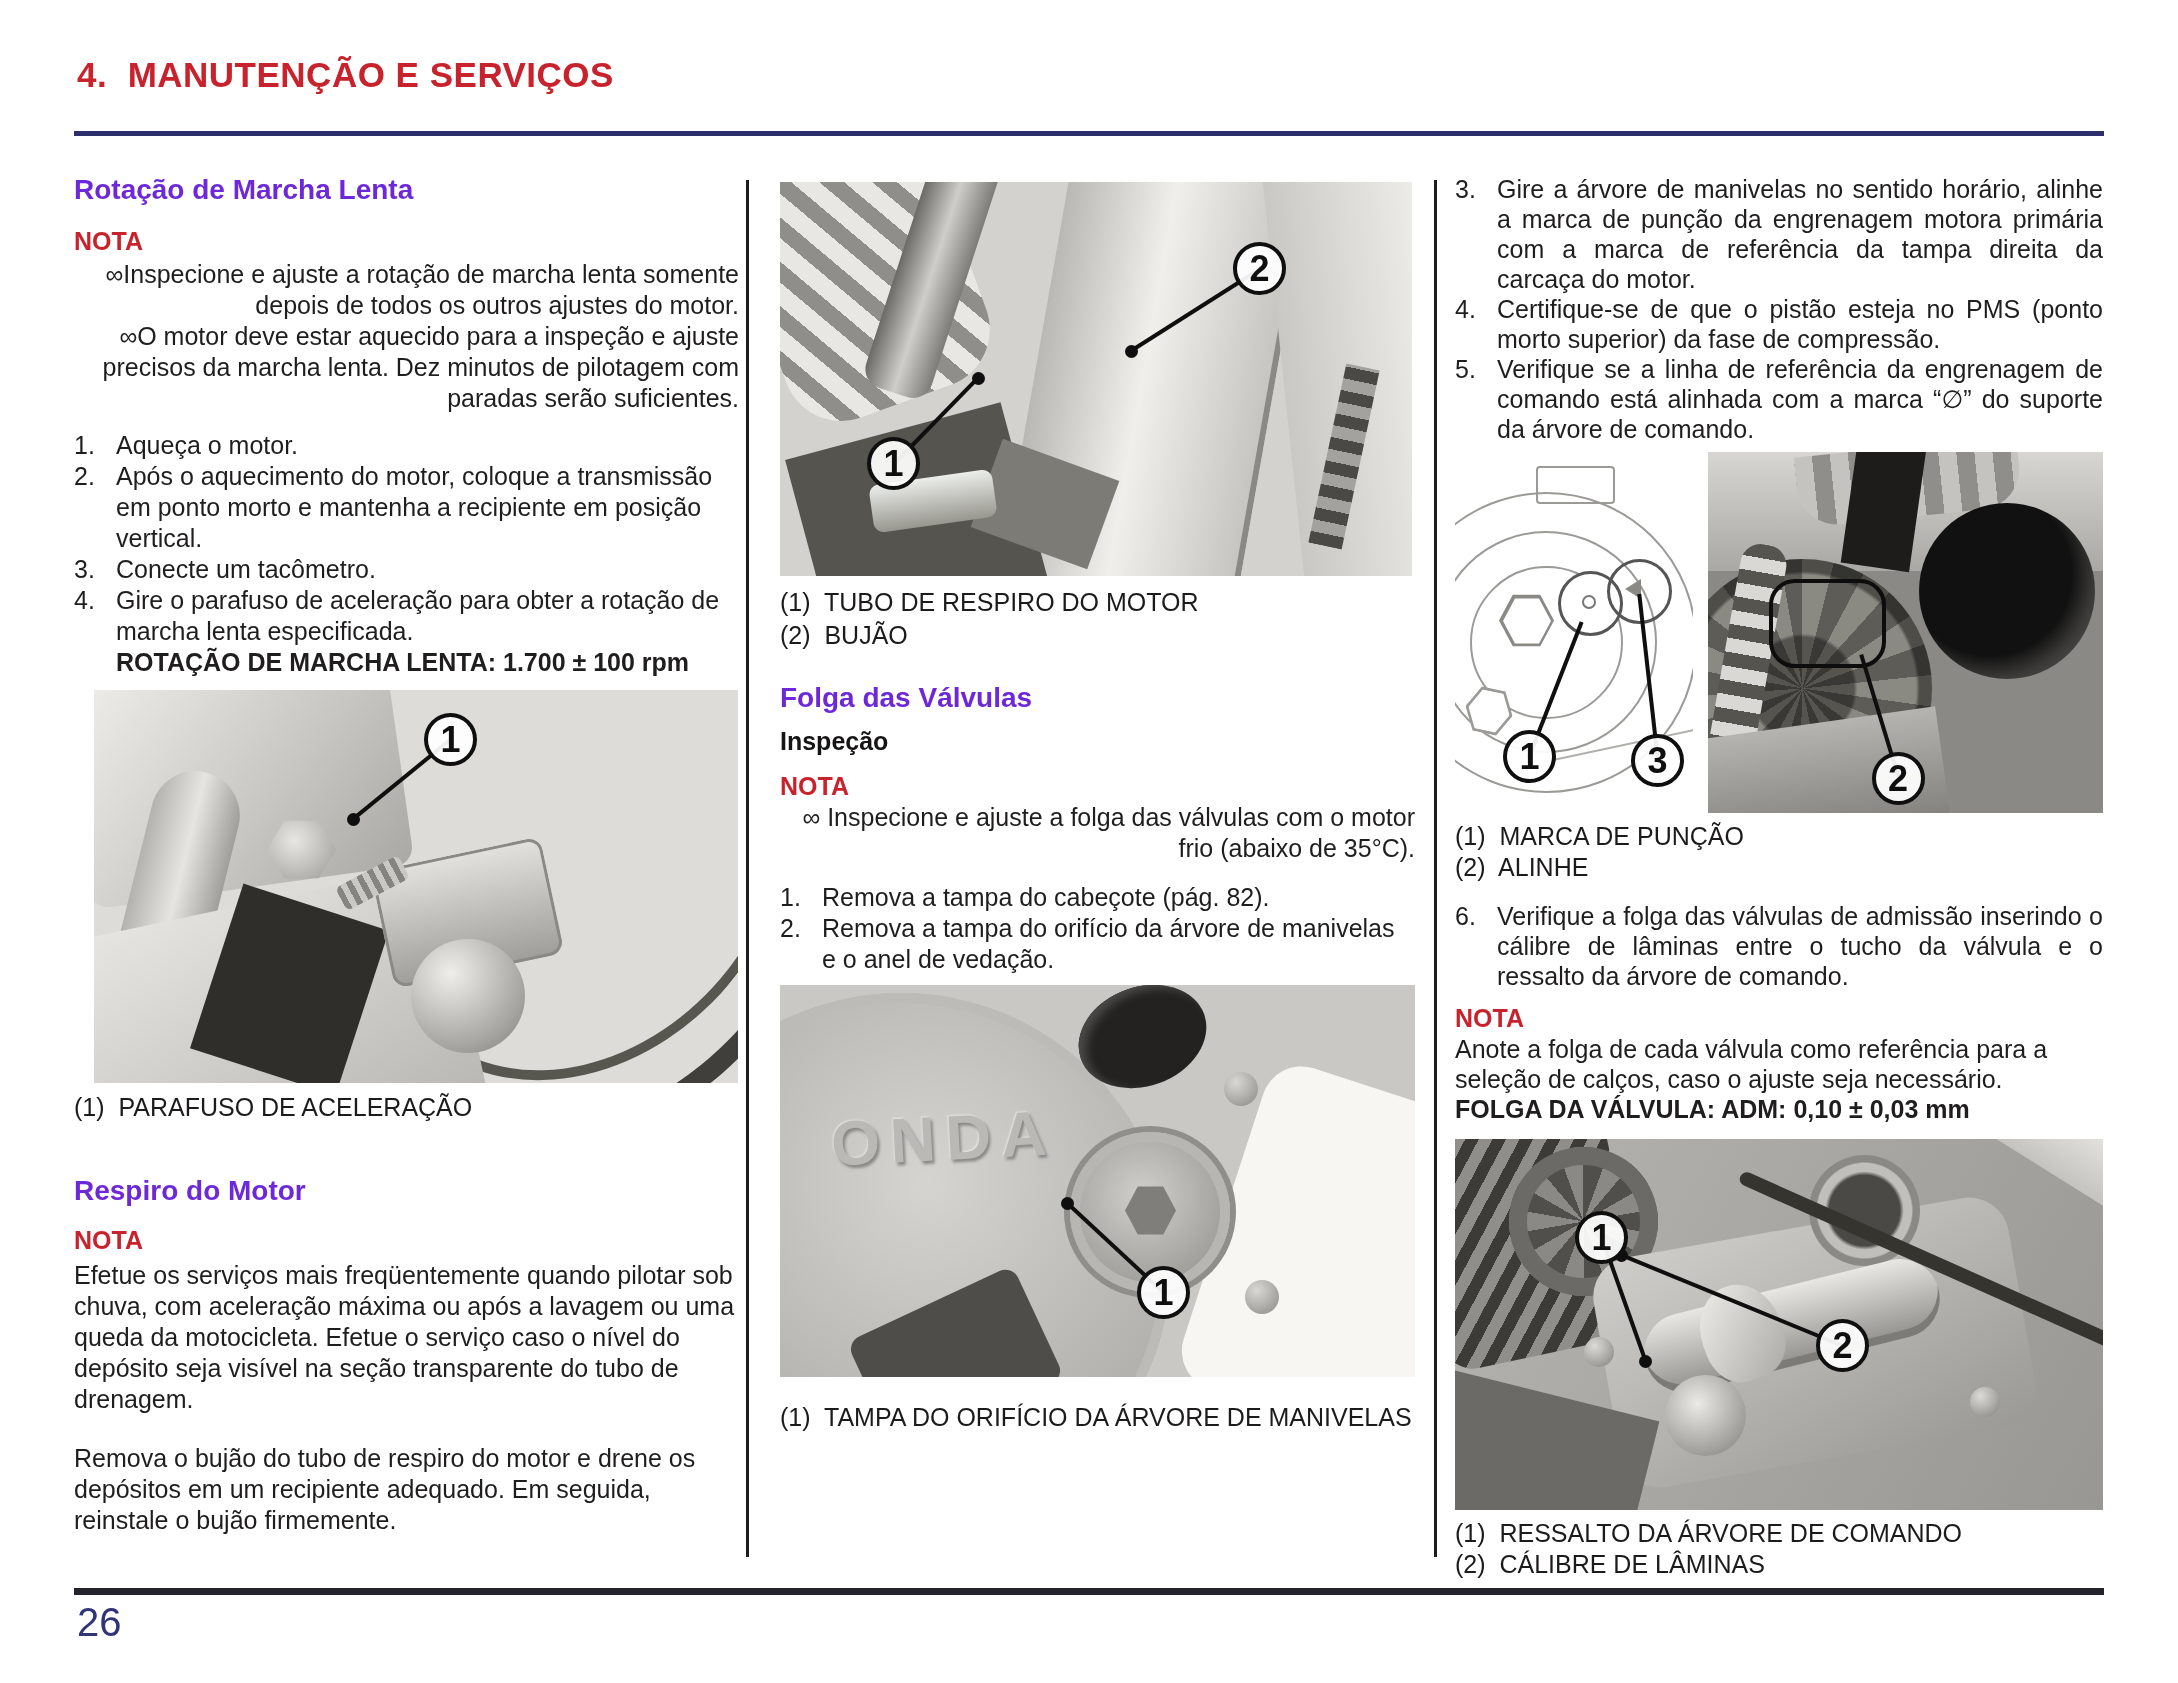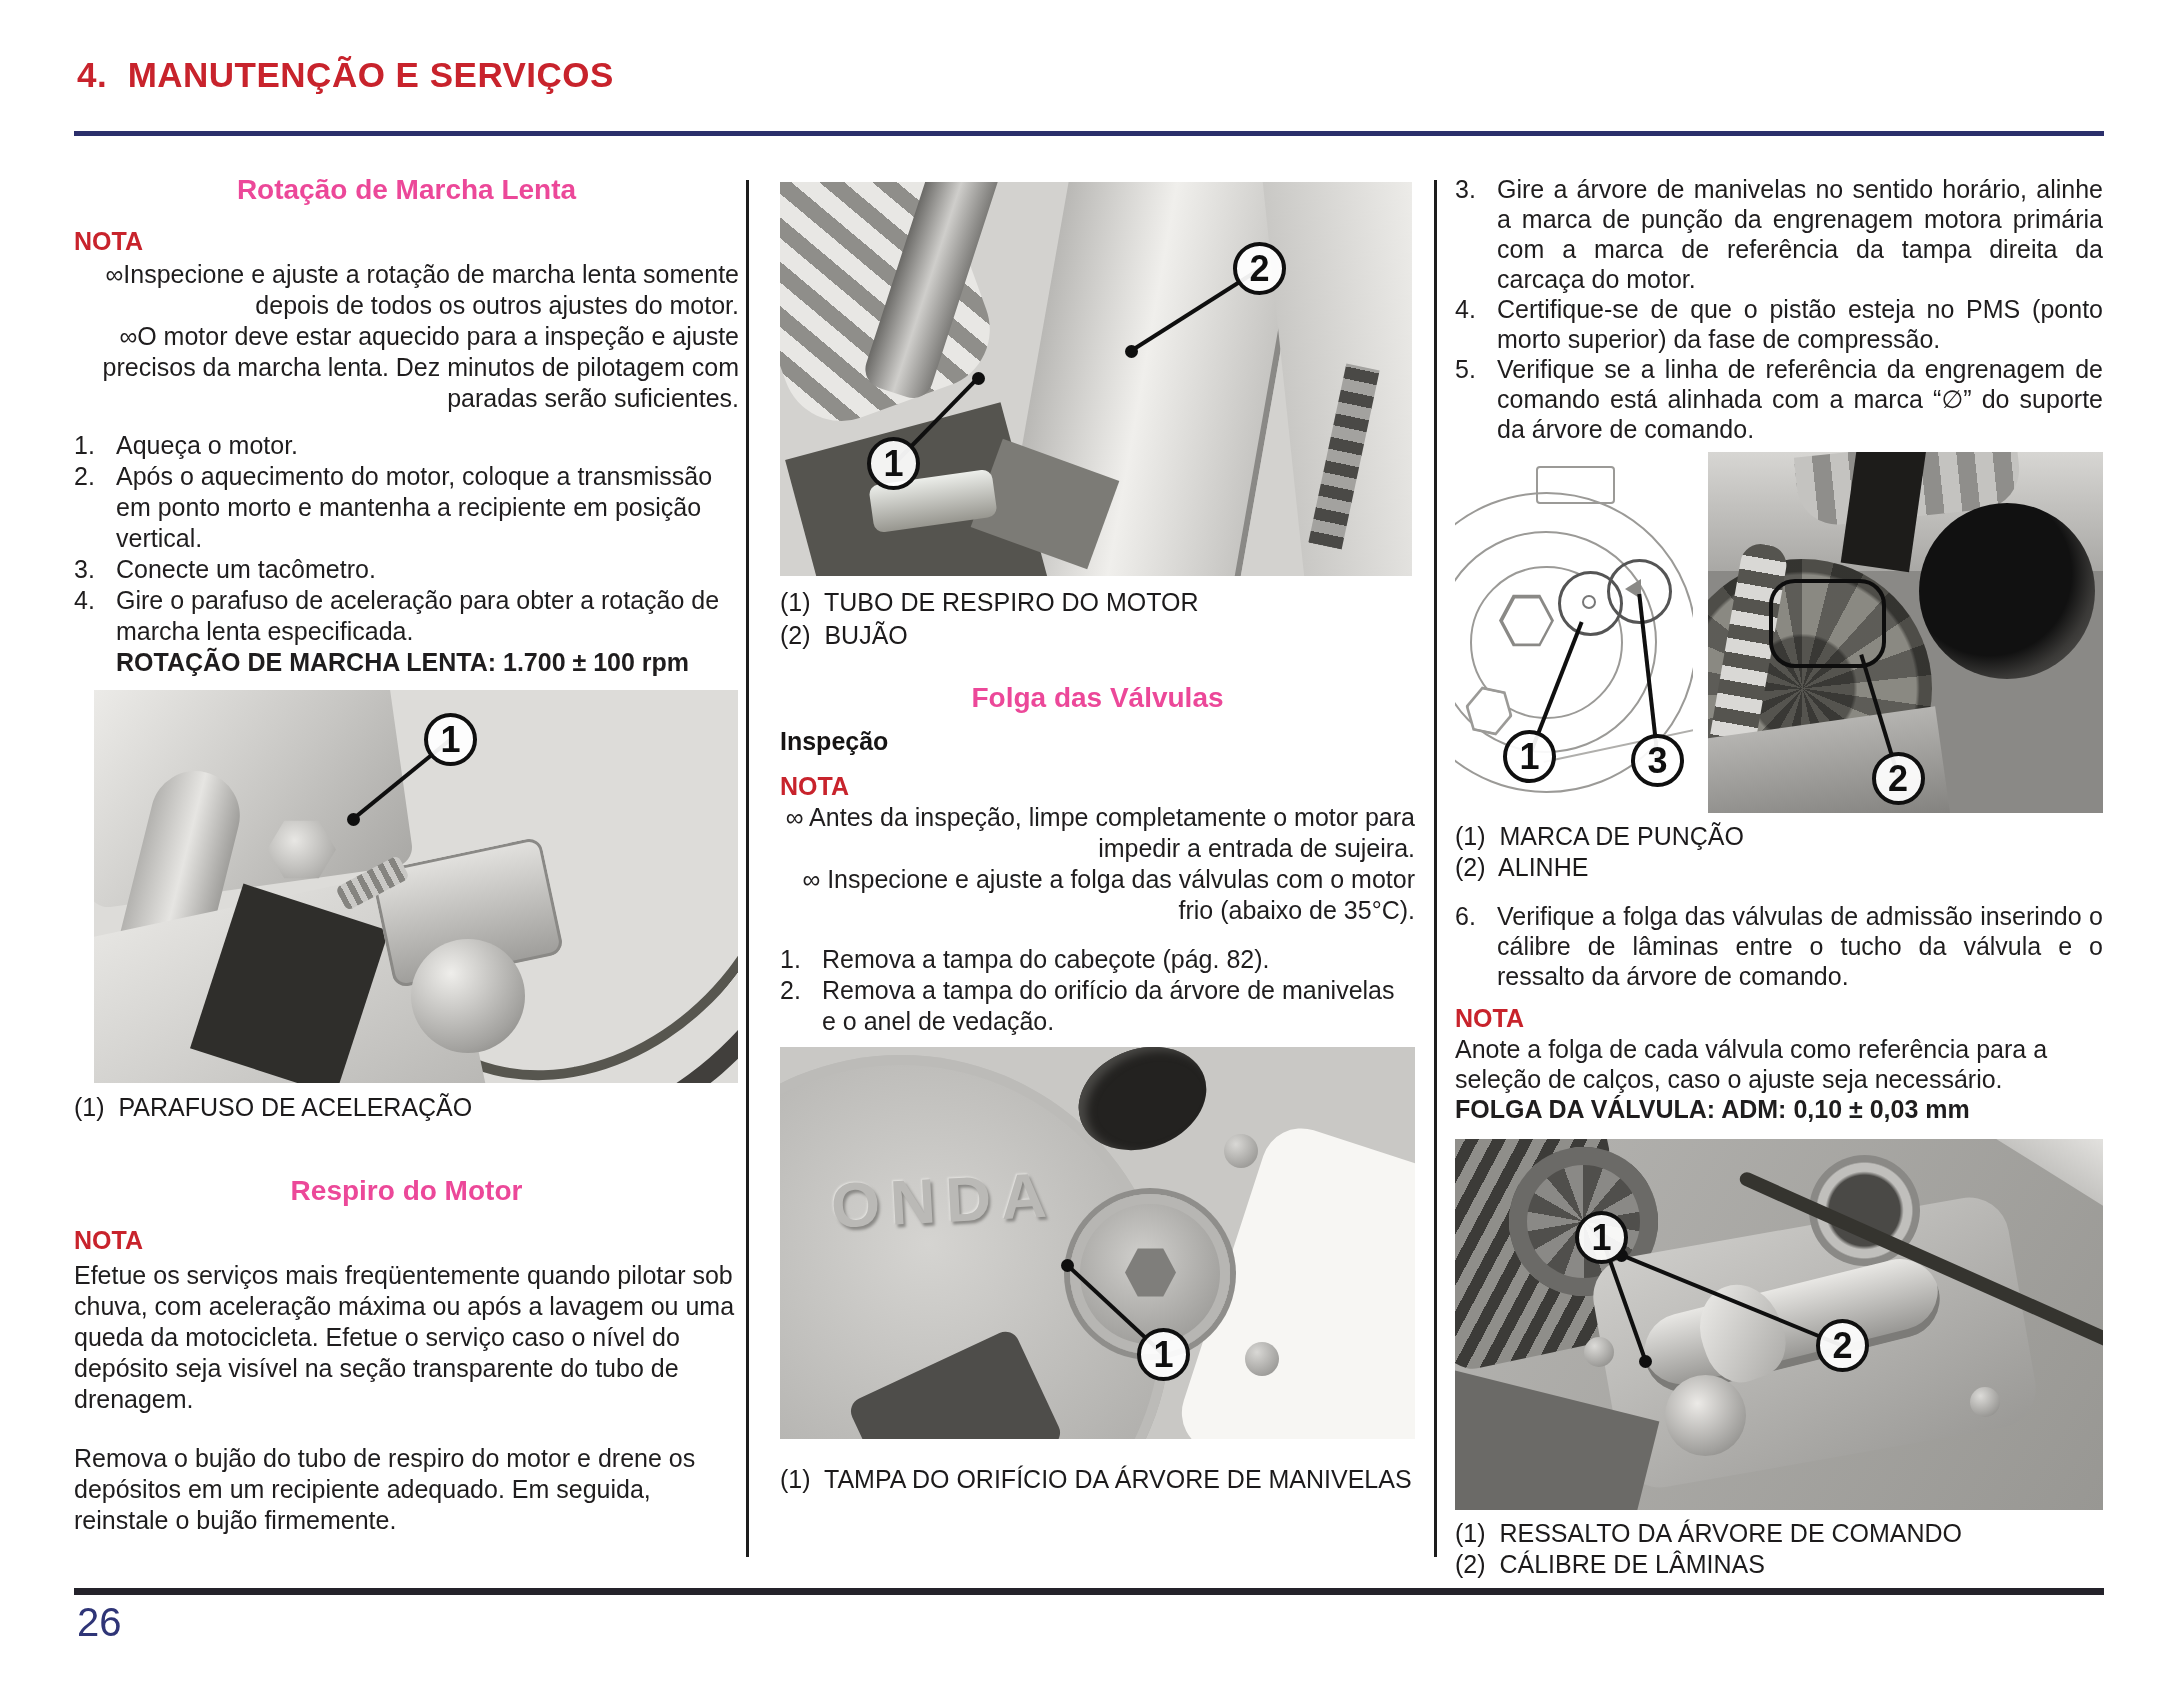--- a/index.html
+++ b/index.html
@@ -16,21 +16,21 @@
   .vdiv{position:absolute;top:180px;width:3px;height:1377px;background:#1c1c1c;}
   .vdiv1{left:746px;}
   .vdiv2{left:1434px;}
 
   
   .col{position:absolute;top:174px;}
   .col-left{left:74px;width:665px;}
   .col-mid{left:780px;width:635px;}
   .col-right{left:1455px;width:648px;}
 
-  .h2{font-size:28px;line-height:32px;font-weight:bold;color:#ec4899;text-align:center;}
+  .h2{font-size:28px;line-height:32px;font-weight:bold;color:#6d28d9;}
   .h3{font-size:25px;line-height:31px;font-weight:bold;color:#161414;}
   .nota{font-size:25px;line-height:31px;font-weight:bold;color:#C8232C;}
   .body,.bullet{font-size:25px;line-height:31px;}
   .bullet{padding-left:26px;text-indent:-26px;text-align:right;}
   .step{display:flex;font-size:25px;line-height:31px;}
   .step .num{flex:none;width:42px;}
   .step .txt{flex:1;}
   .spec{font-size:25px;line-height:31px;font-weight:bold;}
   .indent42{padding-left:42px;}
   .cap{font-size:25px;line-height:33px;white-space:pre-wrap;color:#1c1a1b;}
@@ -211,21 +211,20 @@
     </div>
     <div style="margin-top:10px;">
       <div class="cap">(1)  TUBO DE RESPIRO DO MOTOR</div>
       <div class="cap">(2)  BUJÃO</div>
     </div>
 
     <div class="h2" style="margin-top:30px;">Folga das Válvulas</div>
     <div class="h3" style="margin-top:12px;">Inspeção</div>
     <div class="nota" style="margin-top:14px;">NOTA</div>
     <div>
-      <div class="bullet">∞ Antes da inspeção, limpe completamente o motor para impedir a entrada de sujeira.</div>
       <div class="bullet">∞ Inspecione e ajuste a folga das válvulas com o motor frio (abaixo de 35°C).</div>
     </div>
 
     <div style="margin-top:18px;">
       <div class="step">
         <span class="num">1.</span>
         <span class="txt">Remova a tampa do cabeçote (pág. 82).</span>
       </div>
       <div class="step">
         <span class="num">2.</span>

